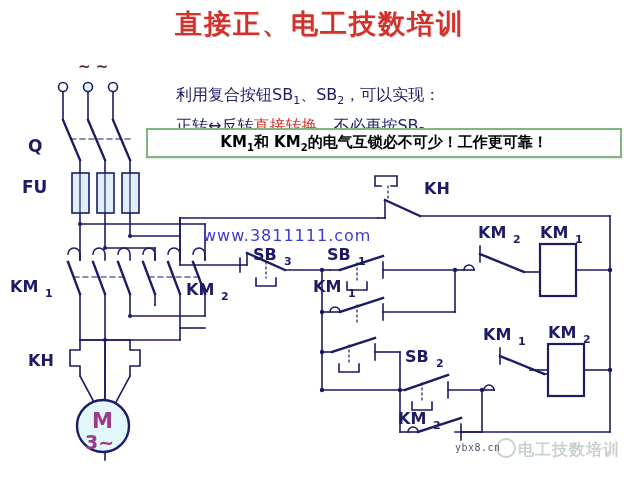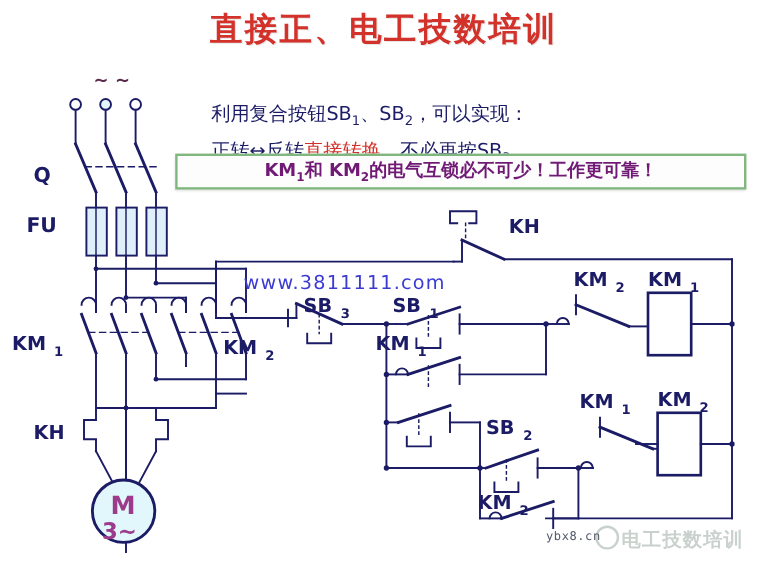--- a/index.html
+++ b/index.html
@@ -45,21 +45,21 @@
     border:2px solid #7fb77f;
     background:#fdfdfd;
     box-sizing:border-box;
     display:flex;align-items:center;justify-content:center;
     box-shadow:0 1px 2px rgba(0,0,0,0.12);
   }
   .redbox span{
     font-family:"DejaVu Sans", sans-serif;
     font-weight:bold;
     font-size:15px;
-    color:#701a75;
+    color:#000000;
     white-space:nowrap;
   }
   .redbox sub{font-size:10px;}
 
   .wm-main{
     position:absolute;
     left:203px;top:226px;
     font-family:"DejaVu Sans", sans-serif;
     font-size:16px;
     color:#3b3bd4;

